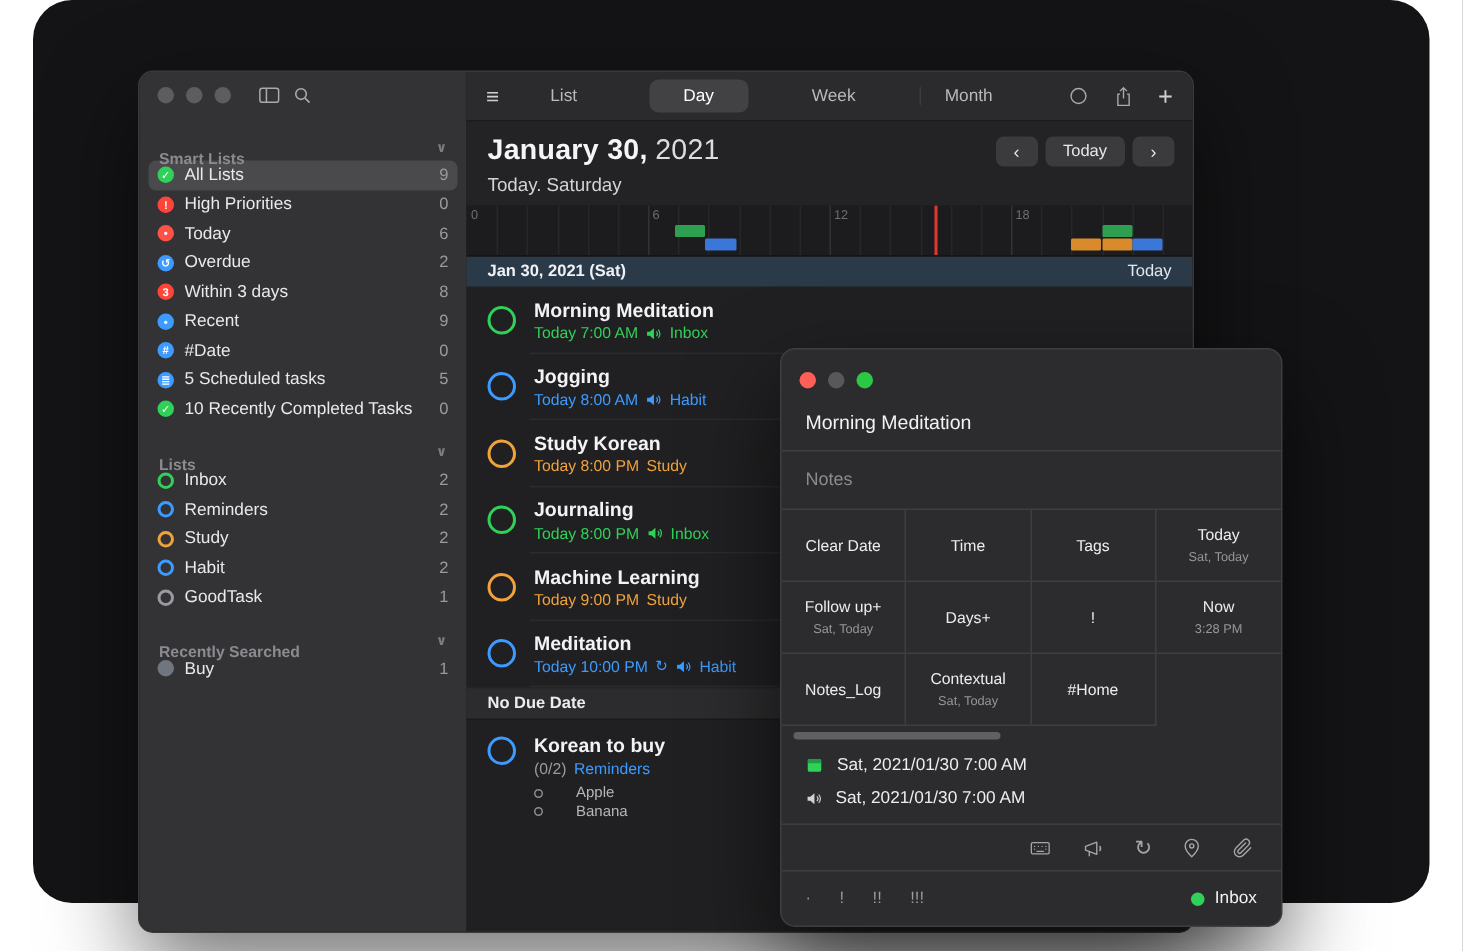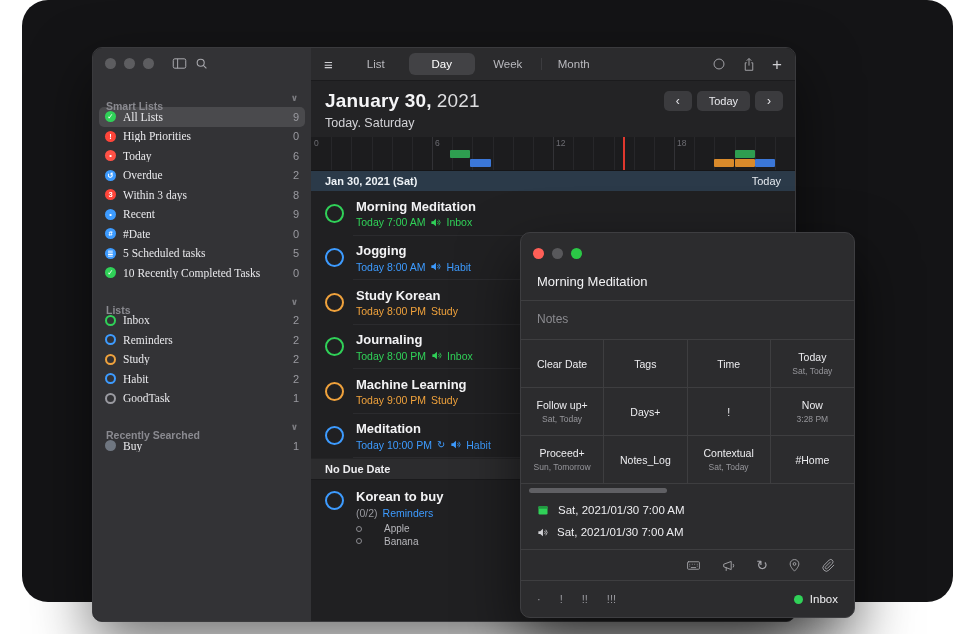--- a/index.html
+++ b/index.html
@@ -19,28 +19,28 @@
   .sb-header{display:flex;align-items:center;height:18px;margin-top:10px;padding:0 13px;
              font-size:10.5px;font-weight:bold;color:#8a8a90;}
   .sb-header .lbl{flex:1;margin-top:16px;}
   .sb-chevron{color:#7c7c81;font-size:9px;}
   .sb-item{display:flex;align-items:center;height:19.5px;margin:0 6px;padding:0 6px;gap:7px;
            border-radius:5px;font-size:11.5px;color:#e9e9ec;cursor:default;}
   .sb-item.selected{background:#4a4a4d;}
   .sb-icon{width:11px;height:11px;border-radius:50%;flex:none;display:flex;align-items:center;
            justify-content:center;font-size:7.5px;font-weight:bold;color:#fff;box-sizing:border-box;line-height:1;}
   .sb-icon.ring{border:2.5px solid #888;background:transparent;}
-  .sb-label{flex:1;white-space:nowrap;overflow:hidden;text-overflow:ellipsis;font-family:Liberation Serif, serif;}
+  .sb-label{flex:1;white-space:nowrap;overflow:hidden;text-overflow:ellipsis;}
   .sb-count{color:#9a9aa0;font-size:11px;font-weight:normal;}
 
   .content{flex:1;display:flex;flex-direction:column;background:#202022;min-width:0;}
   .toolbar{height:32px;flex:none;background:#2b2b2d;display:flex;align-items:center;padding:0 13px;
            border-bottom:1px solid #1b1b1d;}
   .menu-glyph{color:#cfcfd3;font-size:15px;margin-right:10px;}
-  .segmented{display:flex;align-items:center;}
+  .segmented{display:flex;align-items:center;gap:24px;}
   .seg{width:66px;height:22px;display:flex;align-items:center;justify-content:center;font-size:11.5px;
        color:#b9b9be;border-radius:6px;position:relative;}
   .seg.active{background:#424245;color:#ffffff;}
   .seg:not(.active)+.seg:not(.active)::before{content:"";position:absolute;left:0;top:5px;bottom:5px;width:1px;background:#3c3c3f;}
   .tb-right{margin-left:auto;display:flex;align-items:center;gap:16px;color:#cfcfd3;}
   .plus-glyph{font-size:17px;line-height:1;color:#cfcfd3;}
 
   .dayheader{height:56px;flex:none;background:#232325;position:relative;padding:9px 14px 0;box-sizing:border-box;}
   .dh-title{font-size:19px;color:#f5f5f7;letter-spacing:.2px;}
   .dh-title .strong{font-weight:bold;}
@@ -428,46 +428,42 @@
       <span class="dot" id="p-min" style="background: rgb(88, 88, 91);"></span>
       <span class="dot" id="p-zoom" style="background: rgb(43, 200, 70);"></span>
     </div>
     <div class="p-title">Morning Meditation</div>
     <div class="p-notes">Notes</div>
     <div class="p-grid" id="quick-actions">
         <div class="gcell">
       <div class="g-label">Clear Date</div>
       </div>
         <div class="gcell">
+      <div class="g-label">Time</div>
+      </div>
+        <div class="gcell">
       <div class="g-label">Tags</div>
-      </div>
-        <div class="gcell">
-      <div class="g-label">Time</div>
       </div>
         <div class="gcell">
       <div class="g-label">Today</div>
       <div class="g-sub">Sat, Today</div>
         </div>
         <div class="gcell">
       <div class="g-label">Follow up+</div>
       <div class="g-sub">Sat, Today</div>
         </div>
         <div class="gcell">
       <div class="g-label">Days+</div>
       </div>
         <div class="gcell">
       <div class="g-label">!</div>
       </div>
         <div class="gcell">
       <div class="g-label">Now</div>
       <div class="g-sub">3:28 PM</div>
-        </div>
-        <div class="gcell">
-      <div class="g-label">Proceed+</div>
-      <div class="g-sub">Sun, Tomorrow</div>
         </div>
         <div class="gcell">
       <div class="g-label">Notes_Log</div>
       </div>
         <div class="gcell">
       <div class="g-label">Contextual</div>
       <div class="g-sub">Sat, Today</div>
         </div>
         <div class="gcell">
       <div class="g-label">#Home</div>

